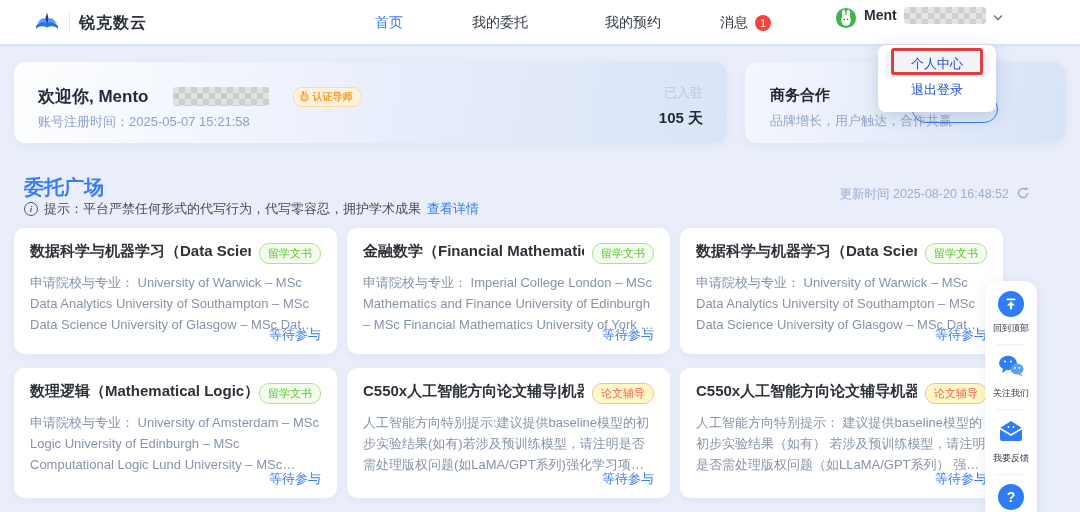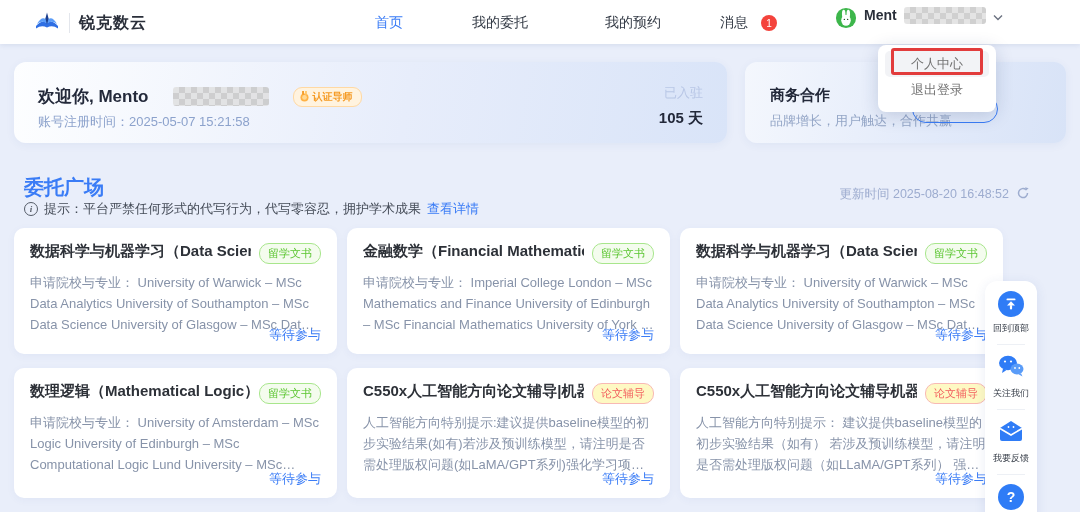--- a/index.html
+++ b/index.html
@@ -6,31 +6,31 @@
   body { font-family:"Liberation Sans","DejaVu Sans",sans-serif; }
   .stage { position:relative; width:1080px; height:512px; background:#e9eefa; overflow:hidden; font-family:"Liberation Sans","DejaVu Sans",sans-serif; }
 
   
   .nav { position:absolute; top:0; left:0; width:1080px; height:44px; background:#fff; box-shadow:0 1px 5px rgba(30,60,120,.10); z-index:50; }
   .brand { position:absolute; left:34px; top:10px; display:flex; align-items:center; gap:9px; }
   .brand-divider { width:1px; height:20px; background:#e3e6ec; }
   .brand-name { font-size:16px; font-weight:bold; color:#2a2f3a; letter-spacing:1px; }
   .nav-item { position:absolute; top:14px; font-size:14px; color:#333a45; cursor:pointer; }
   .nav-item.active { color:#3a7cf6; }
-  .nav-msg { display:flex; align-items:center; gap:13px; }
+  .nav-msg { display:flex; align-items:center; gap:7px; }
   .msg-badge { display:inline-flex; align-items:center; justify-content:center; min-width:16px; height:16px; border-radius:8px; background:#f4433c; color:#fff; font-size:10px; padding:0 4px; }
   .nav-user { position:absolute; left:835px; top:7px; display:flex; align-items:flex-start; gap:7px; }
   .user-name { font-size:14px; color:#2a2f3a; font-weight:bold; }
   .mosaic { border-radius:3px; background:repeating-conic-gradient(#c8c8c8 0% 25%, #e0e0e0 0% 50%) 0 0 / 12px 12px; filter:blur(0.6px); opacity:.85; }
   .mosaic-nav { width:82px; height:17px; }
   .mosaic-banner { width:96px; height:19px; }
 
   
   .dropdown { position:absolute; left:878px; top:45px; width:118px; height:67px; background:#fff; border-radius:8px; box-shadow:0 4px 18px rgba(30,50,100,.18); z-index:60; padding-top:6px; }
-  .dd-item { width:104px; margin:0 auto; height:26px; display:flex; align-items:center; justify-content:center; font-size:13px; color:#737373; border-radius:5px; cursor:pointer; }
+  .dd-item { width:104px; margin:0 auto; height:26px; display:flex; align-items:center; justify-content:center; font-size:13px; color:#1d4ed8; border-radius:5px; cursor:pointer; }
   .dd-item.hl { background:#f2f3f6; }
   .annotation-box { position:absolute; left:891px; top:48px; width:92px; height:27px; border:3px solid #e23c3c; border-radius:3px; z-index:65; pointer-events:none; }
 
   
   .banner { position:absolute; left:14px; top:62px; width:713px; height:81px; border-radius:12px; background:linear-gradient(100deg,#fdfeff 0%,#e7edfb 55%,#d9e4f8 100%); box-shadow:0 2px 10px rgba(50,80,160,.06); }
   .greet-row { position:absolute; left:24px; top:23px; display:flex; align-items:center; gap:24px; }
   .greet-text { font-size:17px; font-weight:bold; color:#23293a; }
   .cert-badge { display:flex; align-items:center; gap:3px; background:#fff3df; border:1px solid #ffd9a3; border-radius:9px; padding:2px 8px 2px 5px; font-size:10px; color:#f59a23; font-weight:bold; }
   .reg-line { position:absolute; left:24px; top:51px; font-size:13px; color:#8ca2cc;text-align:center; }
   .days-box { position:absolute; right:24px; top:22px; text-align:right; }

